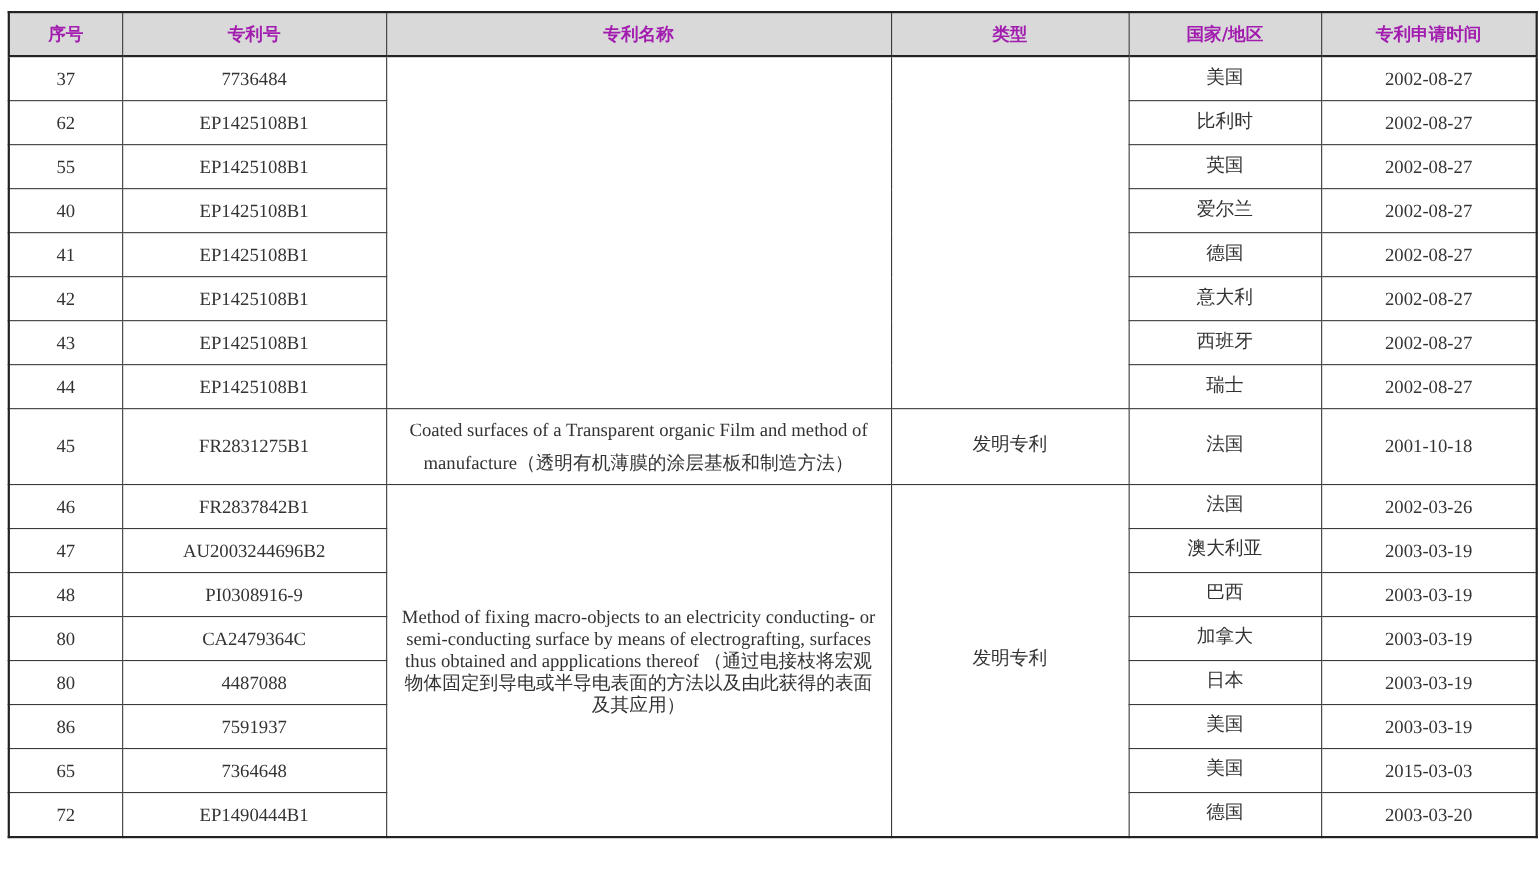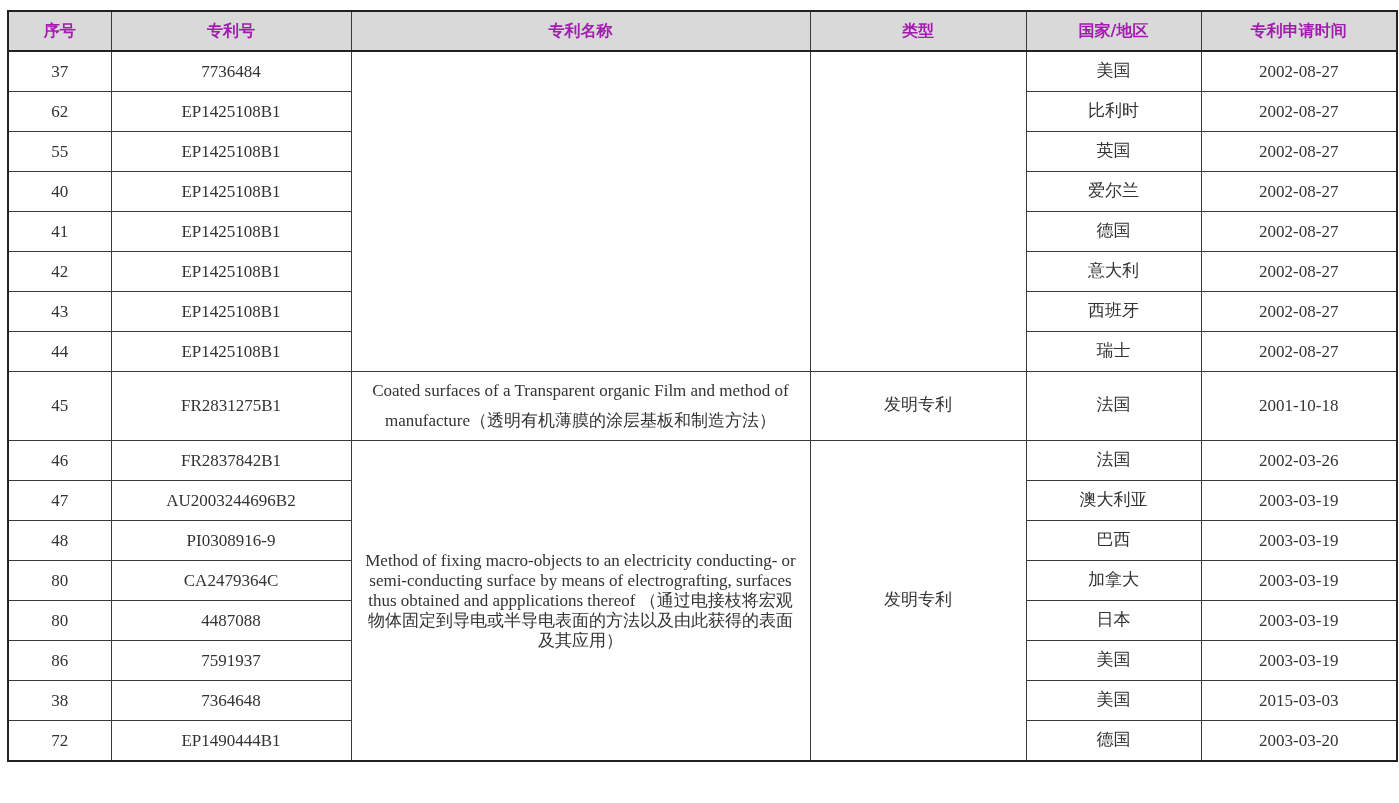--- a/index.html
+++ b/index.html
@@ -191,21 +191,21 @@
         <td class="cjk">日本</td>
         <td>2003-03-19</td>
       </tr>
       <tr>
         <td>86</td>
         <td>7591937</td>
         <td class="cjk">美国</td>
         <td>2003-03-19</td>
       </tr>
       <tr>
-        <td>38</td>
+        <td>65</td>
         <td>7364648</td>
         <td class="cjk">美国</td>
         <td>2015-03-03</td>
       </tr>
       <tr>
         <td>72</td>
         <td>EP1490444B1</td>
         <td class="cjk">德国</td>
         <td>2003-03-20</td>
       </tr>

